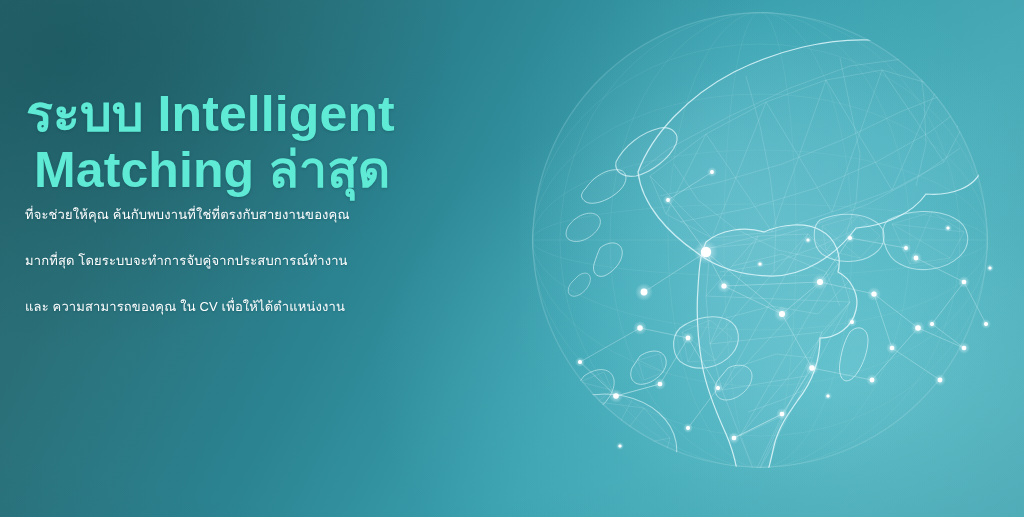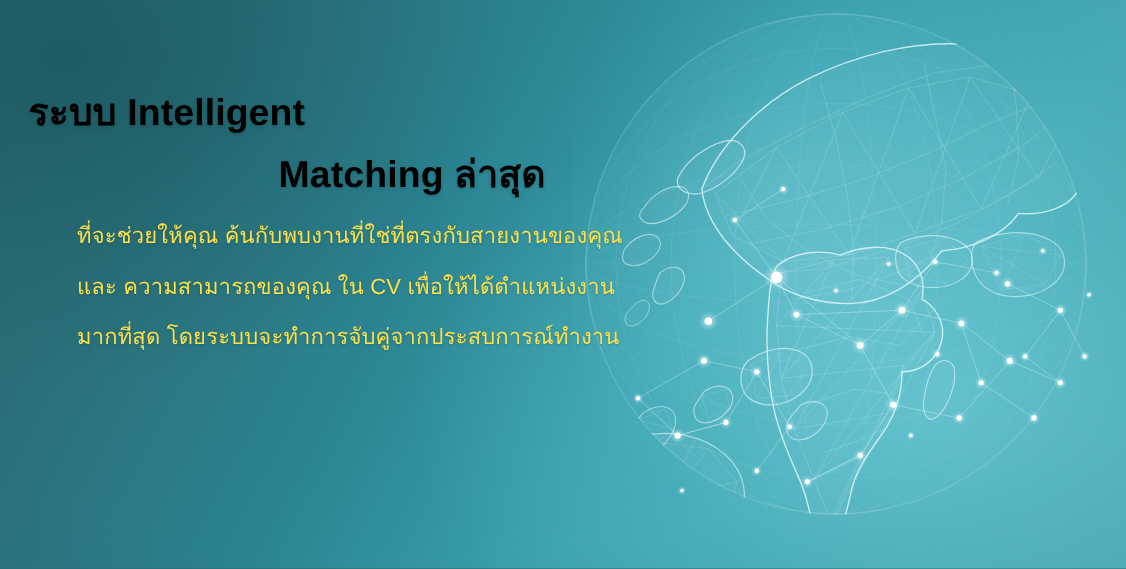--- a/index.html
+++ b/index.html
@@ -78,41 +78,40 @@
     position: absolute;
     left: 0; top: 0;
     width: 520px;
     height: 517px;
   }
   .headline {
     position: absolute;
     left: 26px;
     top: 52px;
     width: 470px;
-    color: #000000;
-    font-size: 34px;
+    color: #5eead4;
+    font-size: 50px;
     font-weight: 700;
     line-height: 56px;
     letter-spacing: 0.1px;
     text-shadow: 0 1px 3px rgba(10,60,68,0.30);
   }
-  .headline .l2 { display: block; padding-left: 8px; text-align: right; }
+  .headline .l2 { display: block; padding-left: 8px; }
 
   .body-copy {
     position: absolute;
     left: 25px;
     top: 192px;
     width: 480px;
-    color: #fde047;
-    font-size: 20px;
+    color: #ffffff;
+    font-size: 13px;
     font-weight: 400;
     line-height: 46px;
     letter-spacing: 0.15px;
     text-shadow: 0 1px 2px rgba(10,60,68,0.28);
-    margin-left: 45px;
   }
   .body-copy span { display: block; white-space: nowrap; }
 </style>
 </head>
 <body>
 
 <div id="stage">
 
   <div class="bg-base"></div>
   <div class="bg-glow-left"></div>
@@ -356,18 +355,18 @@
 
   <div class="text-col">
 
     <h1 class="headline">
       <span class="l1">ระบบ Intelligent</span>
       <span class="l2">Matching ล่าสุด</span>
     </h1>
 
     <div class="body-copy">
       <span>ที่จะช่วยให้คุณ ค้นกับพบงานที่ใช่ที่ตรงกับสายงานของคุณ</span>
+      <span>มากที่สุด โดยระบบจะทำการจับคู่จากประสบการณ์ทำงาน</span>
       <span>และ ความสามารถของคุณ ใน CV เพื่อให้ได้ตำแหน่งงาน</span>
-      <span>มากที่สุด โดยระบบจะทำการจับคู่จากประสบการณ์ทำงาน</span>
     </div>
 
   </div>
 </div>
 
 </body></html>

